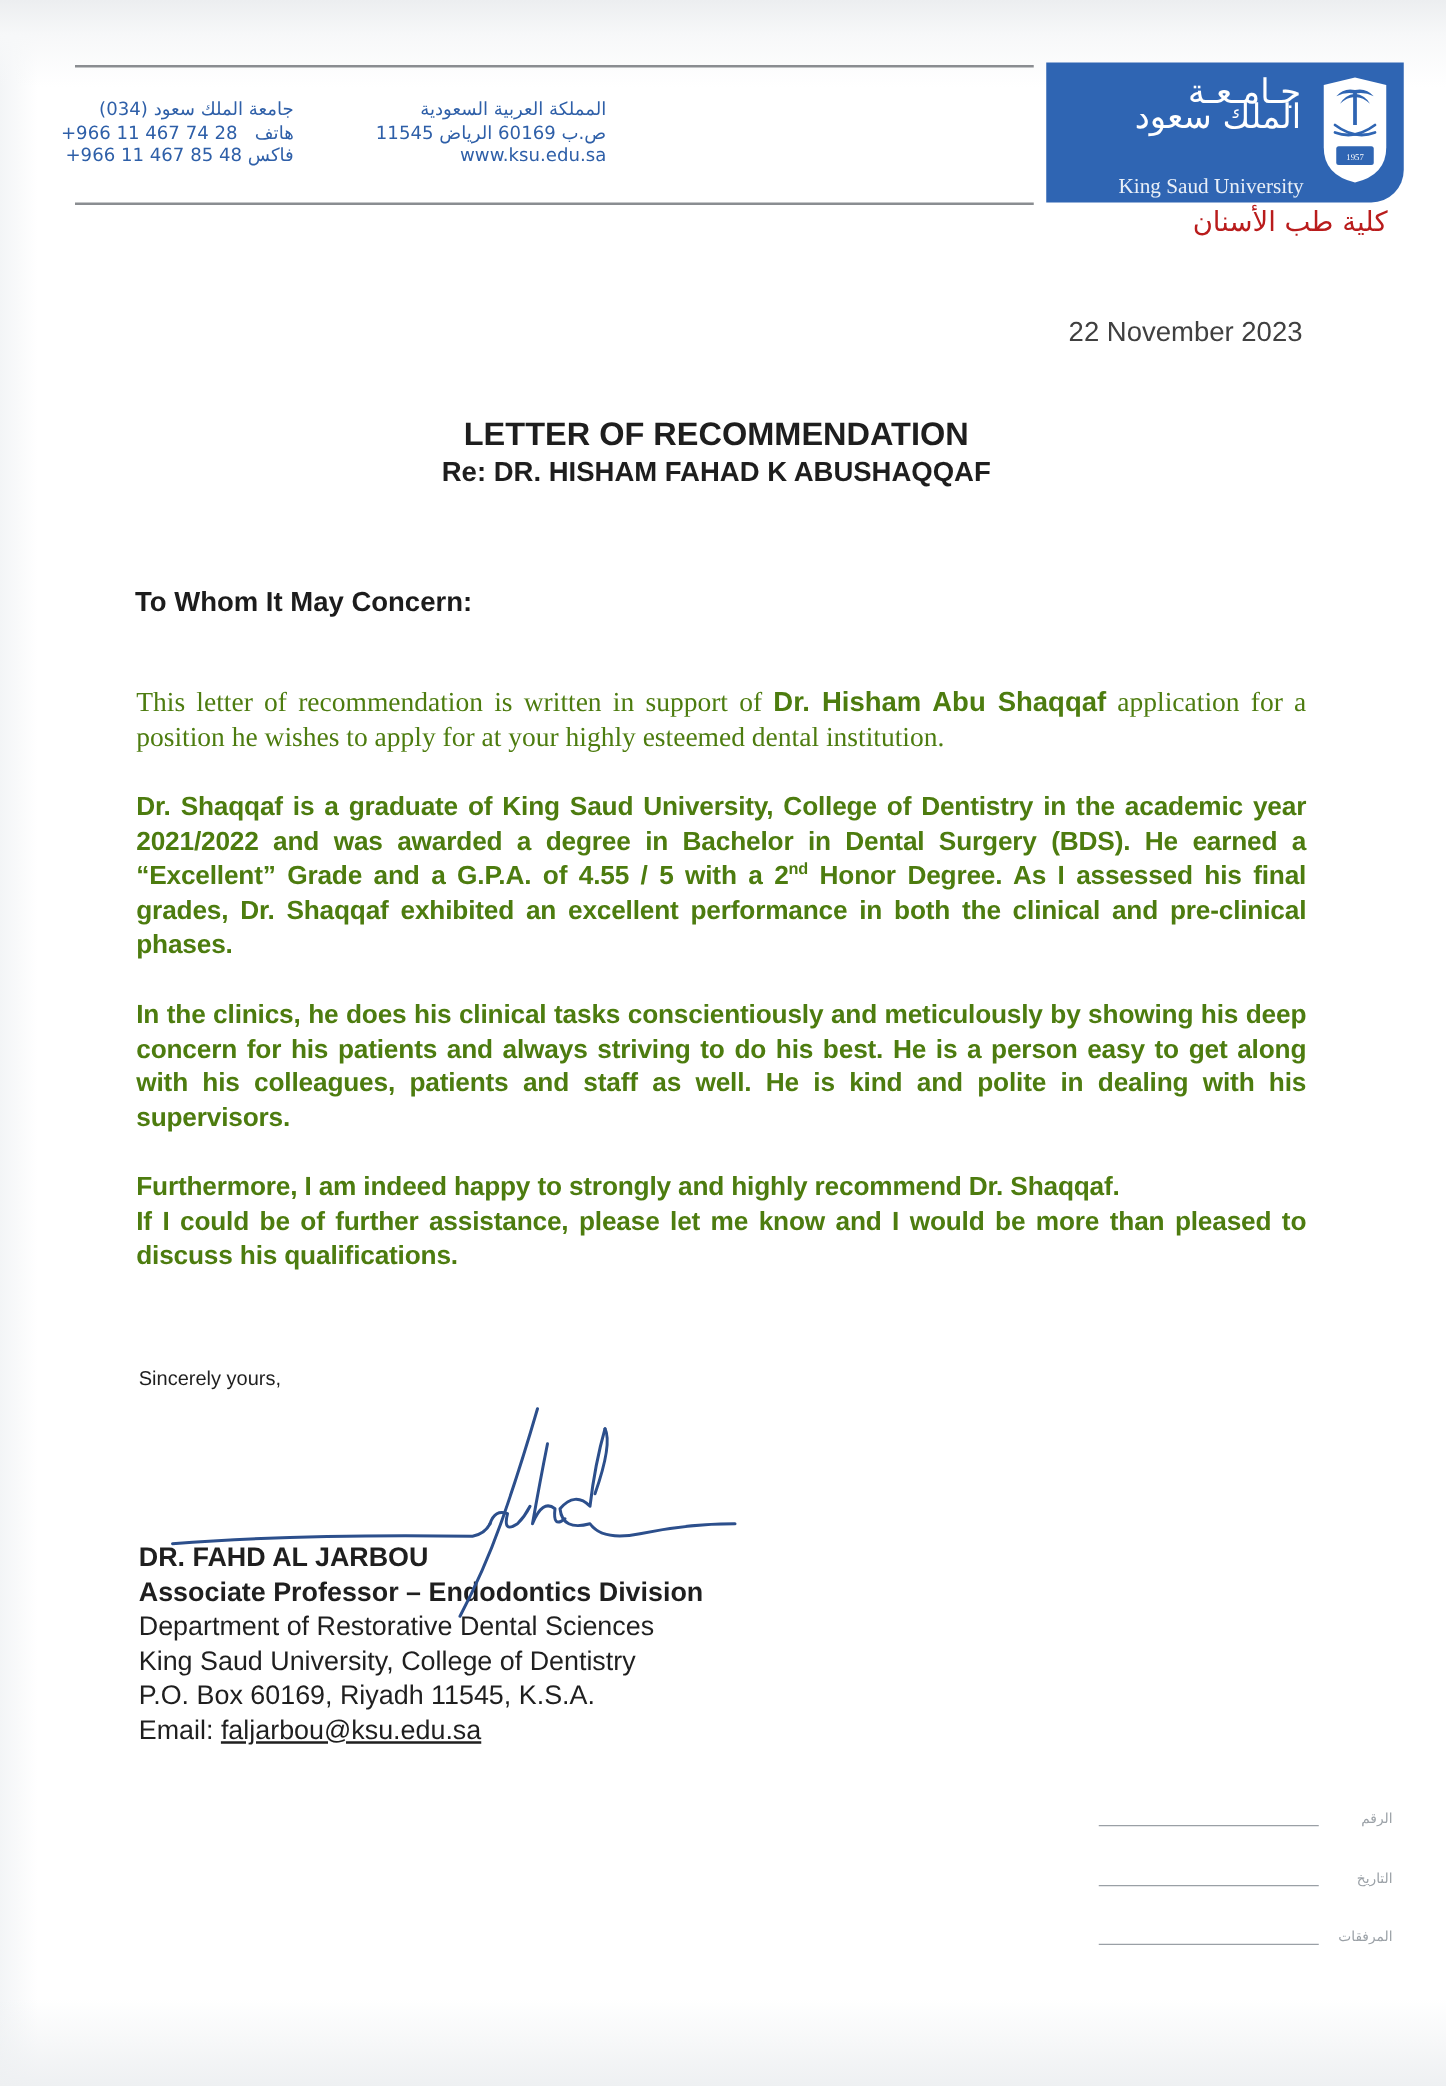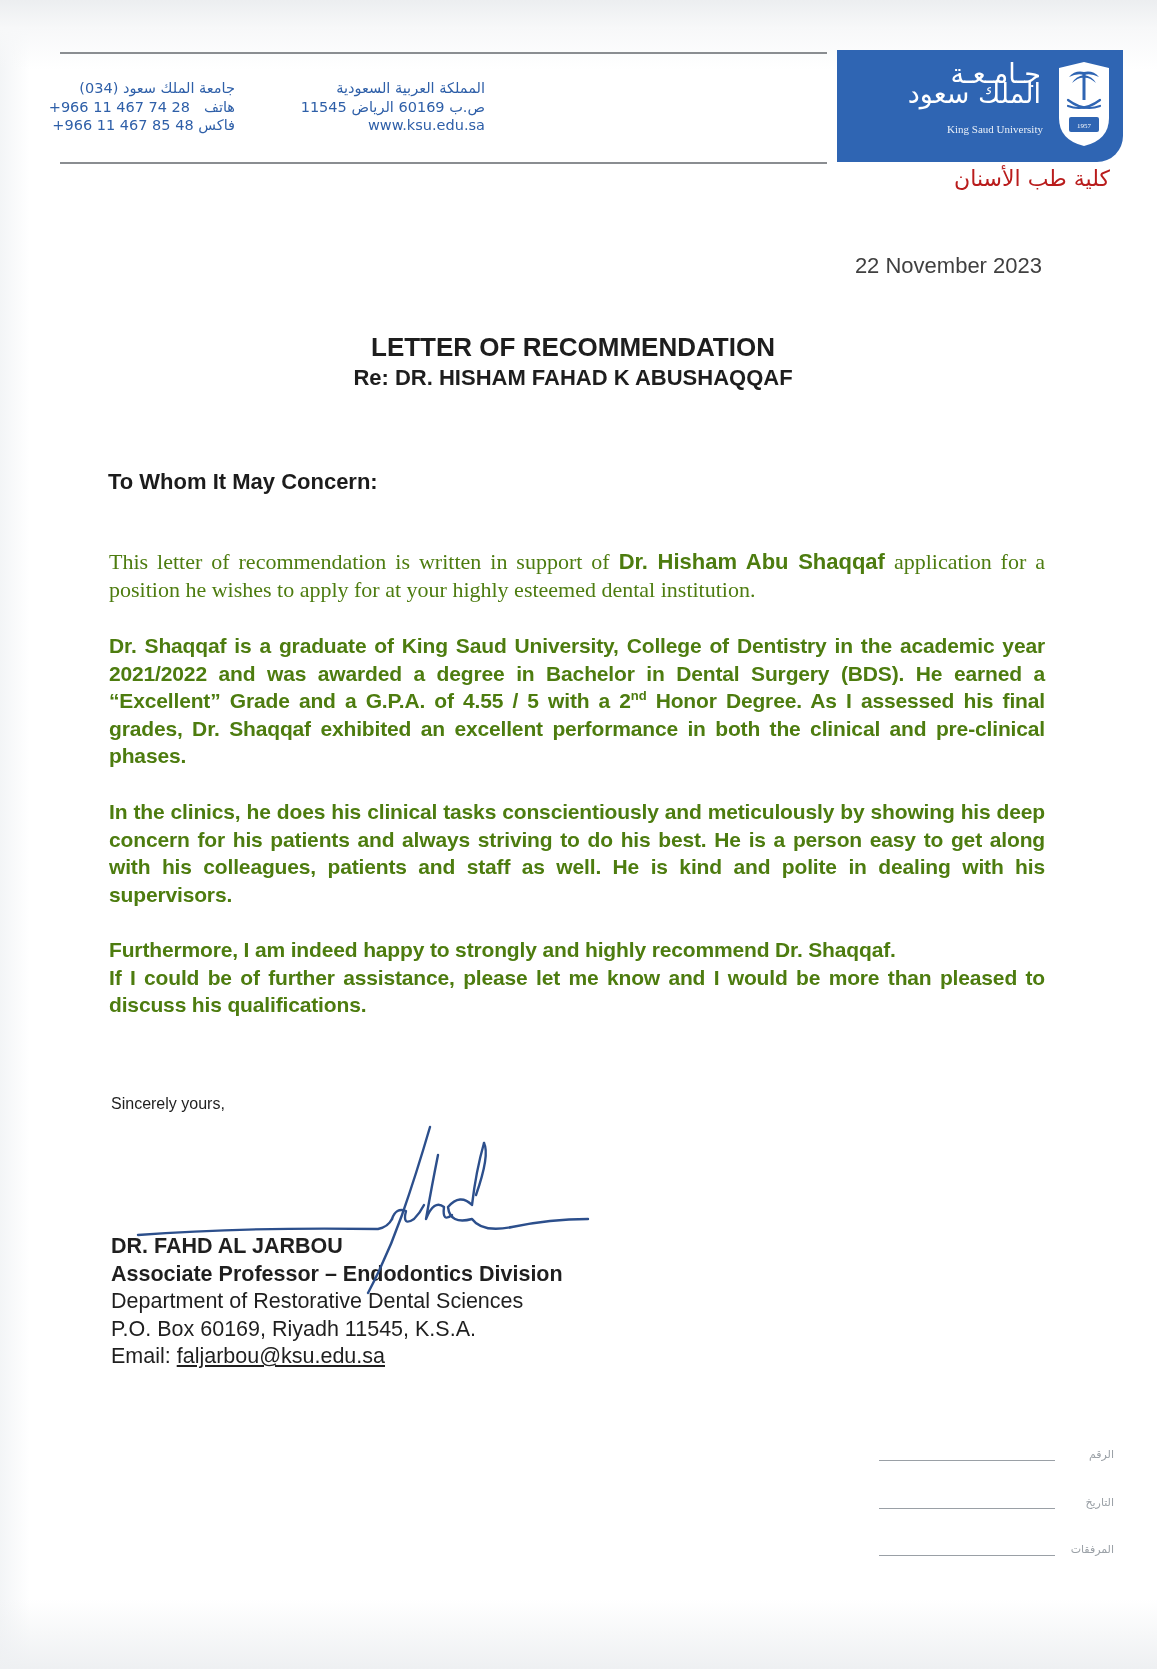--- a/index.html
+++ b/index.html
@@ -30,22 +30,22 @@
     position: absolute; left: 837px; top: 50px; width: 286px; height: 112px;
     background: #2f65b3; border-bottom-right-radius: 26px;
   }
   .logo-ar1, .logo-ar2 {
     position: absolute; right: 82px; color: #ffffff; direction: rtl;
     font-family: "DejaVu Sans", sans-serif; white-space: nowrap;
   }
   .logo-ar1 { top: 8px; font-size: 27px; letter-spacing: 6px; }
   .logo-ar2 { top: 28px; font-size: 27px; }
   .logo-en {
-    position: absolute; right: 80px; top: 73px; color: #eaf0f8;
-    font-family: "Liberation Serif", serif; font-size: 11px; white-space: nowrap;
+    position: absolute; right: 80px; top: 89px; color: #eaf0f8;
+    font-family: "Liberation Serif", serif; font-size: 17px; white-space: nowrap;
   }
   .shield { position: absolute; left: 218px; top: 10px; width: 58px; height: 88px; }
   .college-ar {
     position: absolute; right: 47px; top: 166px; direction: rtl;
     color: #b91c1c; font-size: 22px; font-family: "DejaVu Sans", sans-serif; white-space: nowrap;
   }
 
   
   .date { position: absolute; right: 115px; top: 253px; font-size: 22px; color: #404040; }
   .title {
@@ -148,20 +148,21 @@
   <span class="line" style="text-align:left;">Furthermore, I am indeed happy to strongly and highly recommend Dr. Shaqqaf.</span>
   <span>If I could be of further assistance, please let me know and I would be more than pleased to discuss his qualifications.</span>
 </div>
 
 <div class="closing">Sincerely yours,</div>
 
 <div class="sig-block">
   <div class="b">DR. FAHD AL JARBOU</div>
   <div class="b">Associate Professor – Endodontics Division</div>
   <div>Department of Restorative Dental Sciences</div>
+  <div>King Saud University, College of Dentistry</div>
   <div>P.O. Box 60169, Riyadh 11545, K.S.A.</div>
   <div><span>Email: </span><a href="#">faljarbou@ksu.edu.sa</a></div>
 </div>
 
 <svg class="signature" viewBox="0 0 480 190">
   <g fill="none" stroke="#2c4f8c" stroke-width="2.4" stroke-linecap="round" stroke-linejoin="round">
     <path d="M18 120 Q120 112 258 114 Q268 112 272 104"></path>
     <path d="M310 12 Q296 60 282 100 Q268 140 248 178"></path>
     <path d="M272 104 Q276 92 286 96 Q282 112 294 104 Q300 98 304 90"></path>
     <path d="M318 40 Q312 70 306 104 Q314 84 324 92 Q322 108 332 100"></path>

